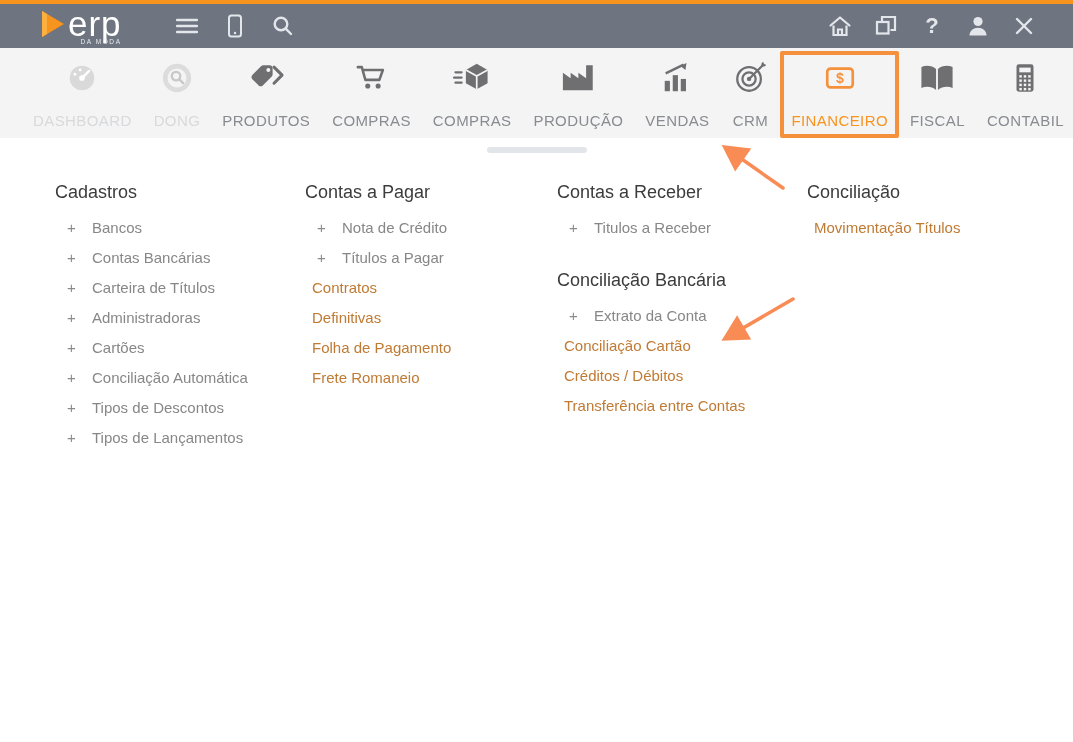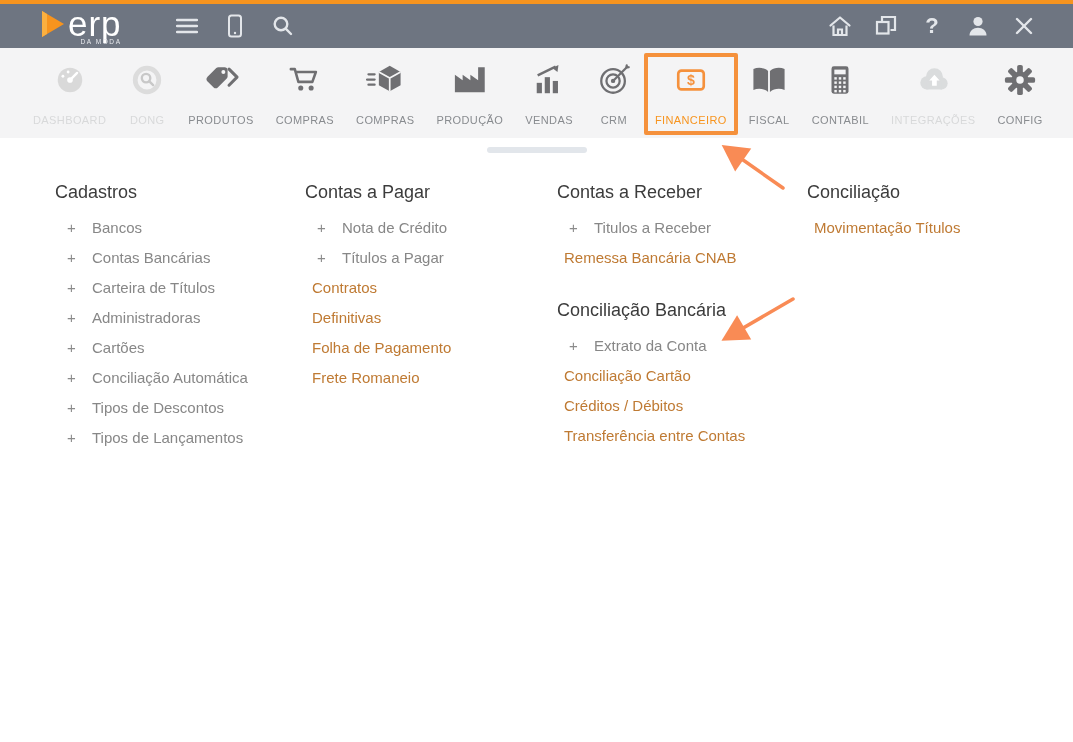--- a/index.html
+++ b/index.html
@@ -13,21 +13,21 @@
   .logo-textwrap{display:flex;flex-direction:column;align-items:flex-end;line-height:1;}
   .logo-erp{color:#ffffff;font-size:35px;font-weight:normal;letter-spacing:1px;text-align:right;}
   .logo-sub{color:#e8eaee;font-size:6.5px;letter-spacing:1.6px;margin-top:-2px;}
   .tb-left-icons{display:flex;align-items:center;gap:22px;margin-left:52px;}
   .tb-right-icons{display:flex;align-items:center;gap:20px;margin-left:auto;}
   .tb-icon{display:flex;align-items:center;justify-content:center;width:26px;height:26px;cursor:pointer;}
 
   
   .toolbar{position:absolute;top:48px;left:0;width:100%;height:90px;background:#f4f4f5;display:flex;justify-content:space-between;align-items:center;box-sizing:border-box;padding:2px 22px 0 22px;}
   .tb-item{display:flex;flex-direction:column;align-items:center;gap:5px;border:4px solid transparent;border-radius:2px;padding:6px 7px 5px 7px;cursor:pointer;}
-  .tb-item .lbl{font-size:11px;letter-spacing:.4px;color:#888b8f;white-space:nowrap;margin-top:8px;}
+  .tb-item .lbl{font-size:15px;letter-spacing:.4px;color:#888b8f;white-space:nowrap;margin-top:8px;}
   .tb-item.st-disabled .lbl{color:#d8d9da;}
   .tb-item.st-active .lbl{color:#f7941e;}
   .tb-item.st-active{border-color:#f5913c;}
   .scroll-indicator{position:absolute;top:147px;left:487px;width:100px;height:6px;border-radius:3px;background:#e2e6eb;cursor:pointer;}
 
   
   .menu-col{position:absolute;top:180px;width:245px;}
   .col-1{left:55px;} .col-2{left:305px;} .col-3{left:557px;} .col-4{left:807px;}
   .menu-heading{font-size:18px;color:#3c3c3c;line-height:24px;margin:0 0 8px 0;font-weight:400;}
   .menu-heading.second{margin-top:26px;}
@@ -321,21 +321,20 @@
     <div class="mi link">Folha de Pagamento</div>
     <div class="mi link">Frete Romaneio</div>
   </div>
 
   <div class="menu-col col-3">
     <div class="menu-heading">Contas a Receber</div>
     <div class="mi">
         <span class="plus">+</span>
         <span class="gray">Titulos a Receber</span>
       </div>
-    <div class="mi link">Remessa Bancária CNAB</div>
     <div class="menu-heading second">Conciliação Bancária</div>
     <div class="mi">
         <span class="plus">+</span>
         <span class="gray">Extrato da Conta</span>
       </div>
     <div class="mi link">Conciliação Cartão</div>
     <div class="mi link">Créditos / Débitos</div>
     <div class="mi link">Transferência entre Contas</div>
   </div>
 

